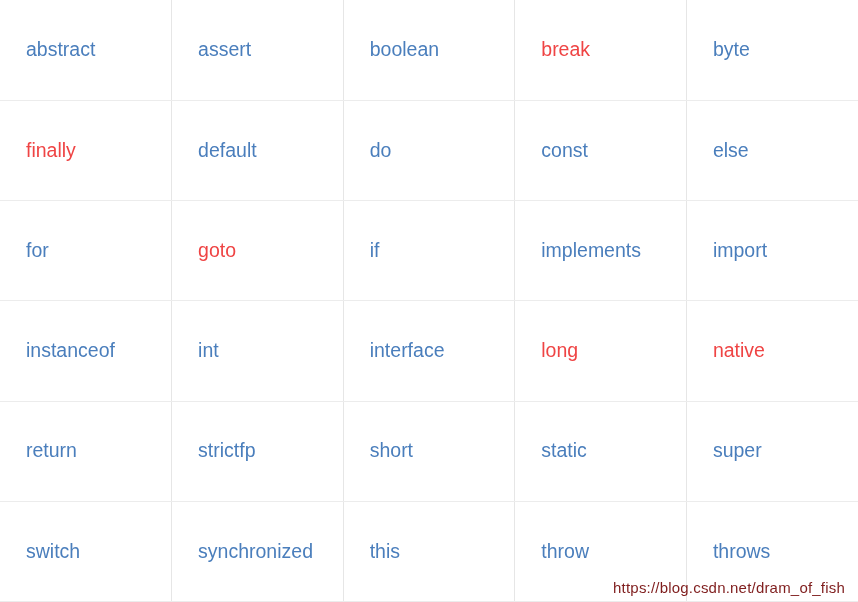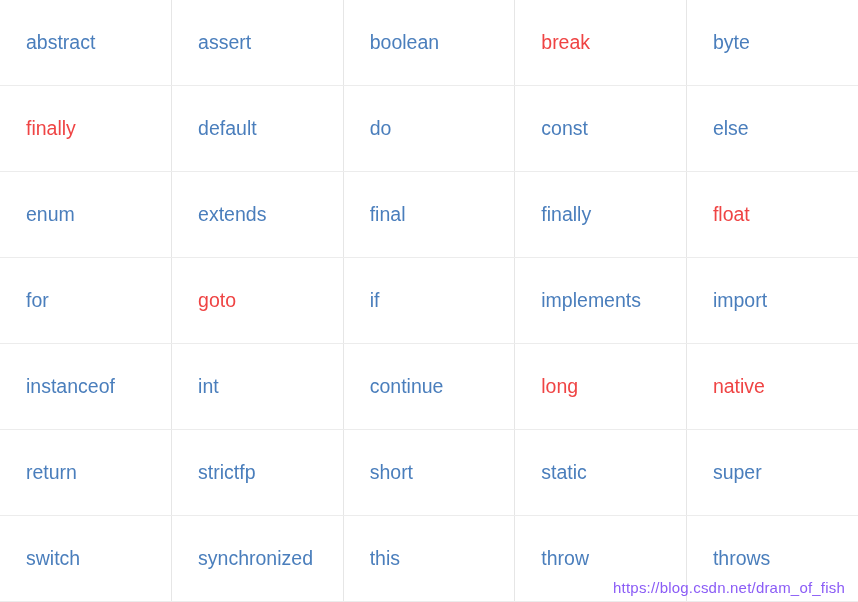--- a/index.html
+++ b/index.html
@@ -57,21 +57,21 @@
     pointer-events: none;
   }
   .gutter-left  { left: 0; }
   .gutter-right { right: 0; width: 20px; }
 
   #watermark {
     position: absolute;
     right: 13px;
     bottom: 6px;
     font-size: 15px;
-    color: #8b5cf6;
+    color: #7f1d1d;
     letter-spacing: 0.2px;
     font-family: "Liberation Sans", sans-serif;
     white-space: nowrap;
     user-select: none;
   }
 </style>
 </head>
 <body>
 
 <div class="gutter-left"></div>
@@ -86,38 +86,31 @@
         <td class="col-3 kw-dark">break</td>
         <td class="col-4 kw-blue">byte</td>
       </tr>
       <tr class="row-2">
         <td class="col-0 kw-dark">finally</td>
         <td class="col-1 kw-blue">default</td>
         <td class="col-2 kw-blue">do</td>
         <td class="col-3 kw-blue">const</td>
         <td class="col-4 kw-blue">else</td>
       </tr>
-      <tr class="row-3">
-        <td class="col-0 kw-blue">enum</td>
-        <td class="col-1 kw-blue">extends</td>
-        <td class="col-2 kw-blue">final</td>
-        <td class="col-3 kw-blue">finally</td>
-        <td class="col-4 kw-dark">float</td>
-      </tr>
       <tr class="row-4">
         <td class="col-0 kw-blue">for</td>
         <td class="col-1 kw-dark">goto</td>
         <td class="col-2 kw-blue">if</td>
         <td class="col-3 kw-blue">implements</td>
         <td class="col-4 kw-blue">import</td>
       </tr>
       <tr class="row-5">
         <td class="col-0 kw-blue">instanceof</td>
         <td class="col-1 kw-blue">int</td>
-        <td class="col-2 kw-blue">continue</td>
+        <td class="col-2 kw-blue">interface</td>
         <td class="col-3 kw-dark">long</td>
         <td class="col-4 kw-dark">native</td>
       </tr>
       <tr class="row-7">
         <td class="col-0 kw-blue">return</td>
         <td class="col-1 kw-blue">strictfp</td>
         <td class="col-2 kw-blue">short</td>
         <td class="col-3 kw-blue">static</td>
         <td class="col-4 kw-blue">super</td>
       </tr>

